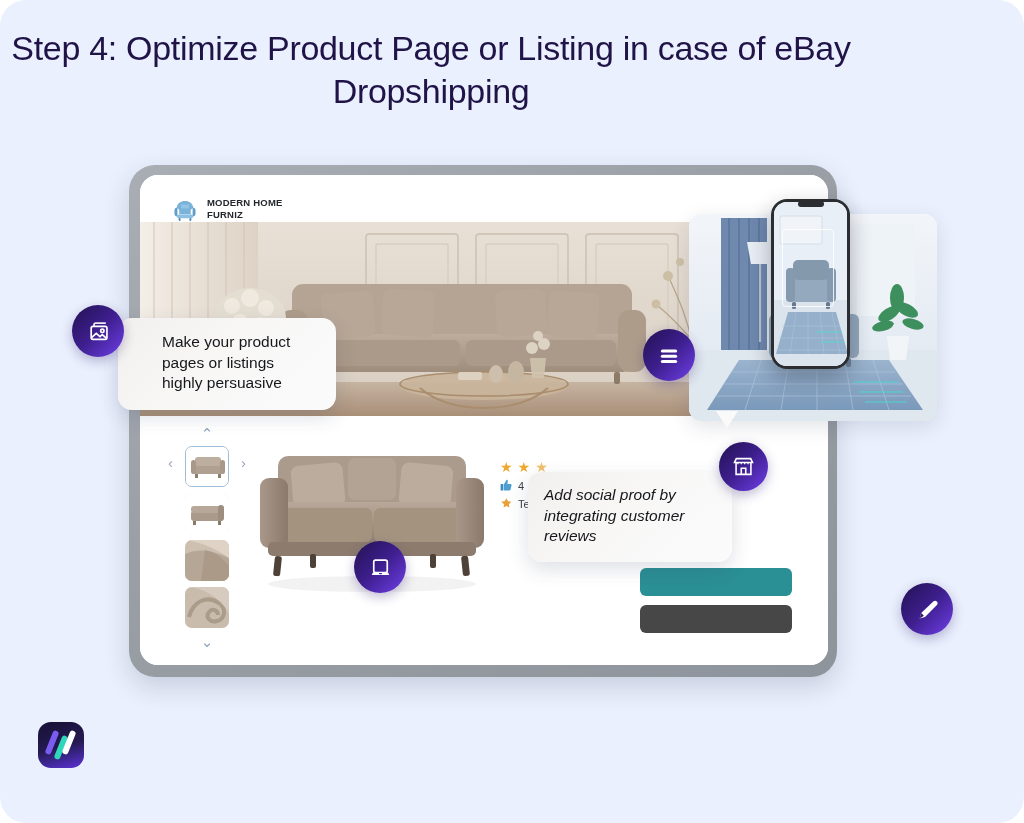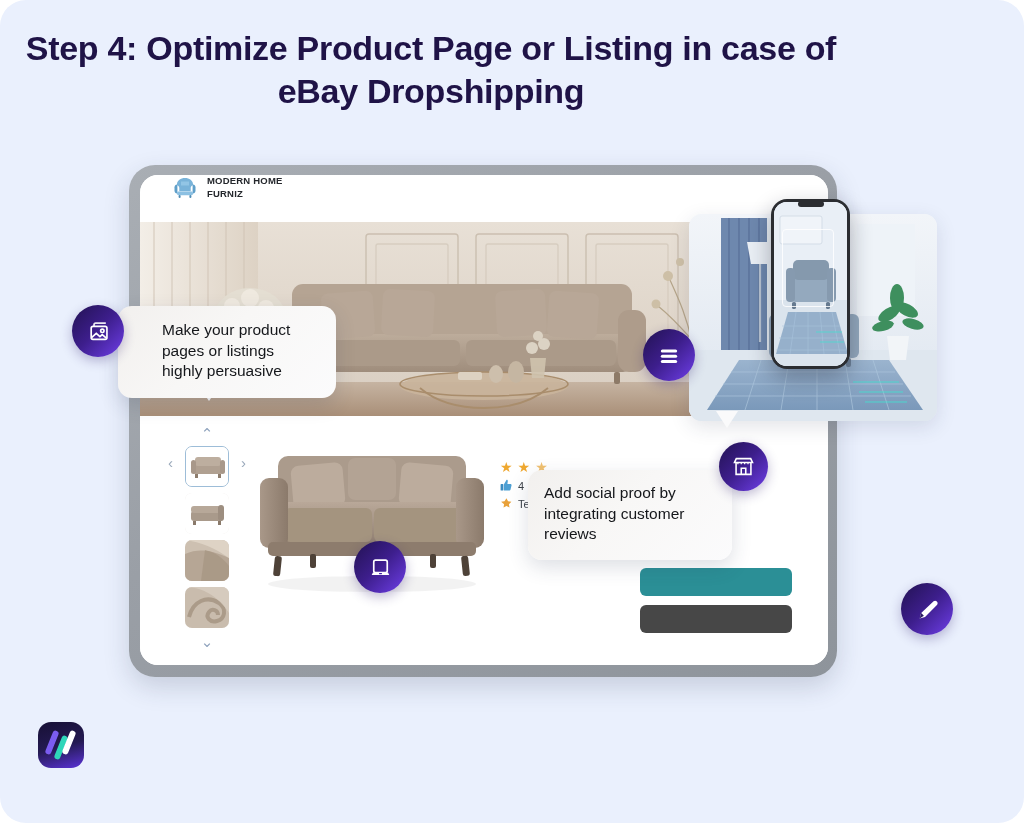--- a/index.html
+++ b/index.html
@@ -22,21 +22,21 @@
   }
 
   
   #title {
     position: absolute;
     top: 27px;
     left: 0;
     width: 862px;
     text-align: center;
     font-size: 34px;
-    font-weight: bold;
+    font-weight: normal;
     line-height: 1.26;
     letter-spacing: -0.3px;
     color: #1f1347;
   }
 
   
   #tablet {
     position: absolute;
     left: 129px;
     top: 165px;
@@ -57,21 +57,21 @@
   }
 
   
   #store-header {
     position: absolute;
     left: 0; top: 0;
     width: 100%;
     height: 47px;
     background: #fff;
     display: flex;
-    align-items: flex-start;
+    align-items: flex-end;
     padding-left: 32px;
     gap: 9px;
   }
   #brand-name {
     font-size: 9.5px;
     font-weight: bold;
     line-height: 1.32;
     color: #24272c;
     letter-spacing: .2px;
     white-space: pre-line;
@@ -231,20 +231,21 @@
   .bubble {
     position: absolute;
     background: linear-gradient(135deg, #f2f0ee 0%, #f8f7f6 45%, #fbfbfc 100%);
     border-radius: 14px;
     box-shadow: 0 7px 20px rgba(45,55,85,.16);
     padding: 14px 17px;
     font-size: 15.5px;
     line-height: 1.33;
     color: #15171b;
     z-index: 10;
+    margin-top: 12px;
   }
   .bubble .txt { white-space: pre-line; }
 
   .icon-circle {
     position: absolute;
     border-radius: 50%;
     background: linear-gradient(135deg, #221252 0%, #3d1e8c 48%, #6f3fe9 100%);
     display: flex;
     align-items: center;
     justify-content: center;
@@ -271,21 +272,21 @@
     position: absolute; left: 716px; top: 411px;
     width: 0; height: 0;
     border-left: 11px solid transparent;
     border-right: 11px solid transparent;
     border-top: 17px solid #fafafb;
     z-index: 9;
   }
   #icon-2 { left: 643px; top: 329px; width: 52px; height: 52px; }
 
   
-  #bubble-3 { left: 528px; top: 470px; width: 204px; padding: 13px 16px 15px 16px; }
+  #bubble-3 { left: 528px; top: 460px; width: 204px; padding: 13px 16px 15px 16px; font-style: italic; }
   #icon-3 { left: 719px; top: 442px; width: 49px; height: 49px; }
 
   
   #bubble-4 { left: 325px; top: 556px; width: 295px; height: 103px; padding: 45px 18px 14px 30px; }
   #icon-4 { left: 354px; top: 541px; width: 52px; height: 52px; }
 
   
   #bubble-5 {
     left: 729px; top: 570px; width: 198px; padding: 13px 18px 14px 18px;
     background: linear-gradient(120deg, #e8f3f4 0%, #f3f7f9 40%, #fdfdfe 100%);

